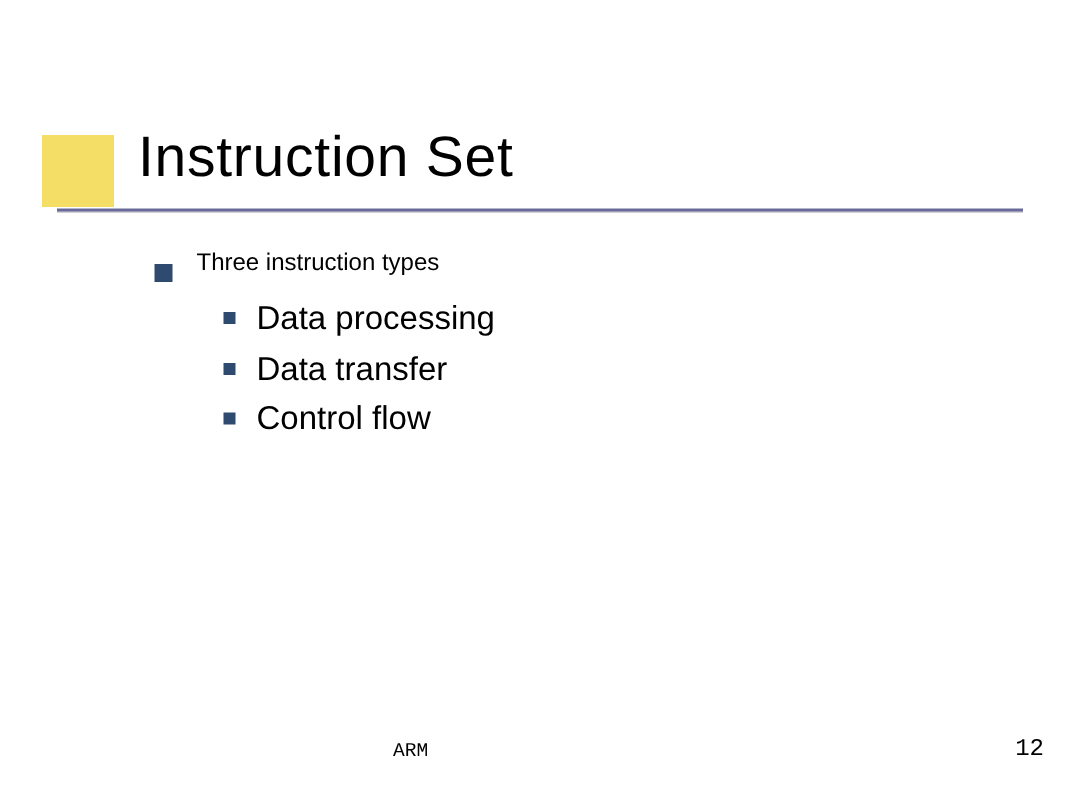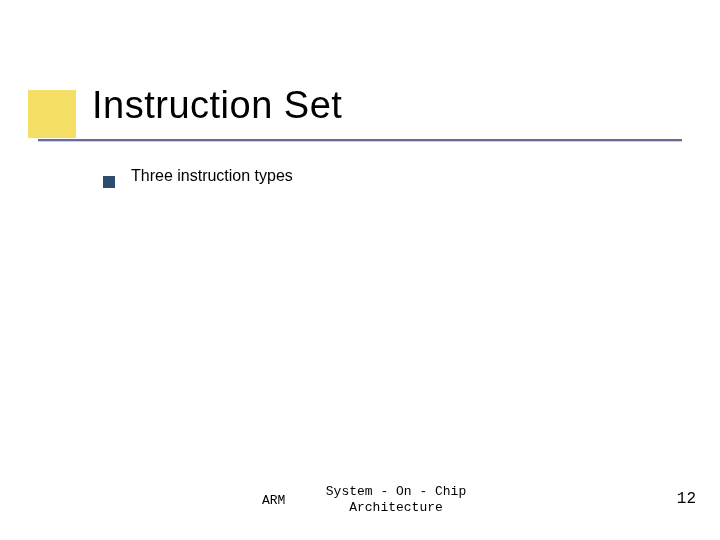--- a/index.html
+++ b/index.html
@@ -94,22 +94,35 @@
 
   <div class="title-rule"></div>
 
   <div class="body">
 
     <div class="lvl1">
       <div class="bullet"></div>
       <div class="text">Three instruction types</div>
     </div>
 
+    <div class="sub">
+      <div class="lvl2">
+        <div class="bullet"></div>
+        <div class="text">Data processing</div>
+      </div>
+      <div class="lvl2">
+        <div class="bullet"></div>
+        <div class="text">Data transfer</div>
+      </div>
+      <div class="lvl2">
+        <div class="bullet"></div>
+        <div class="text">Control flow</div>
+      </div>
+    </div>
 
   </div>
 
   <div class="footer">
     <div class="footer-left">ARM</div>
-    <div class="footer-center">System - On - Chip Architecture</div>
     <div class="footer-page">12</div>
   </div>
 
 </div>
 
 </body></html>

